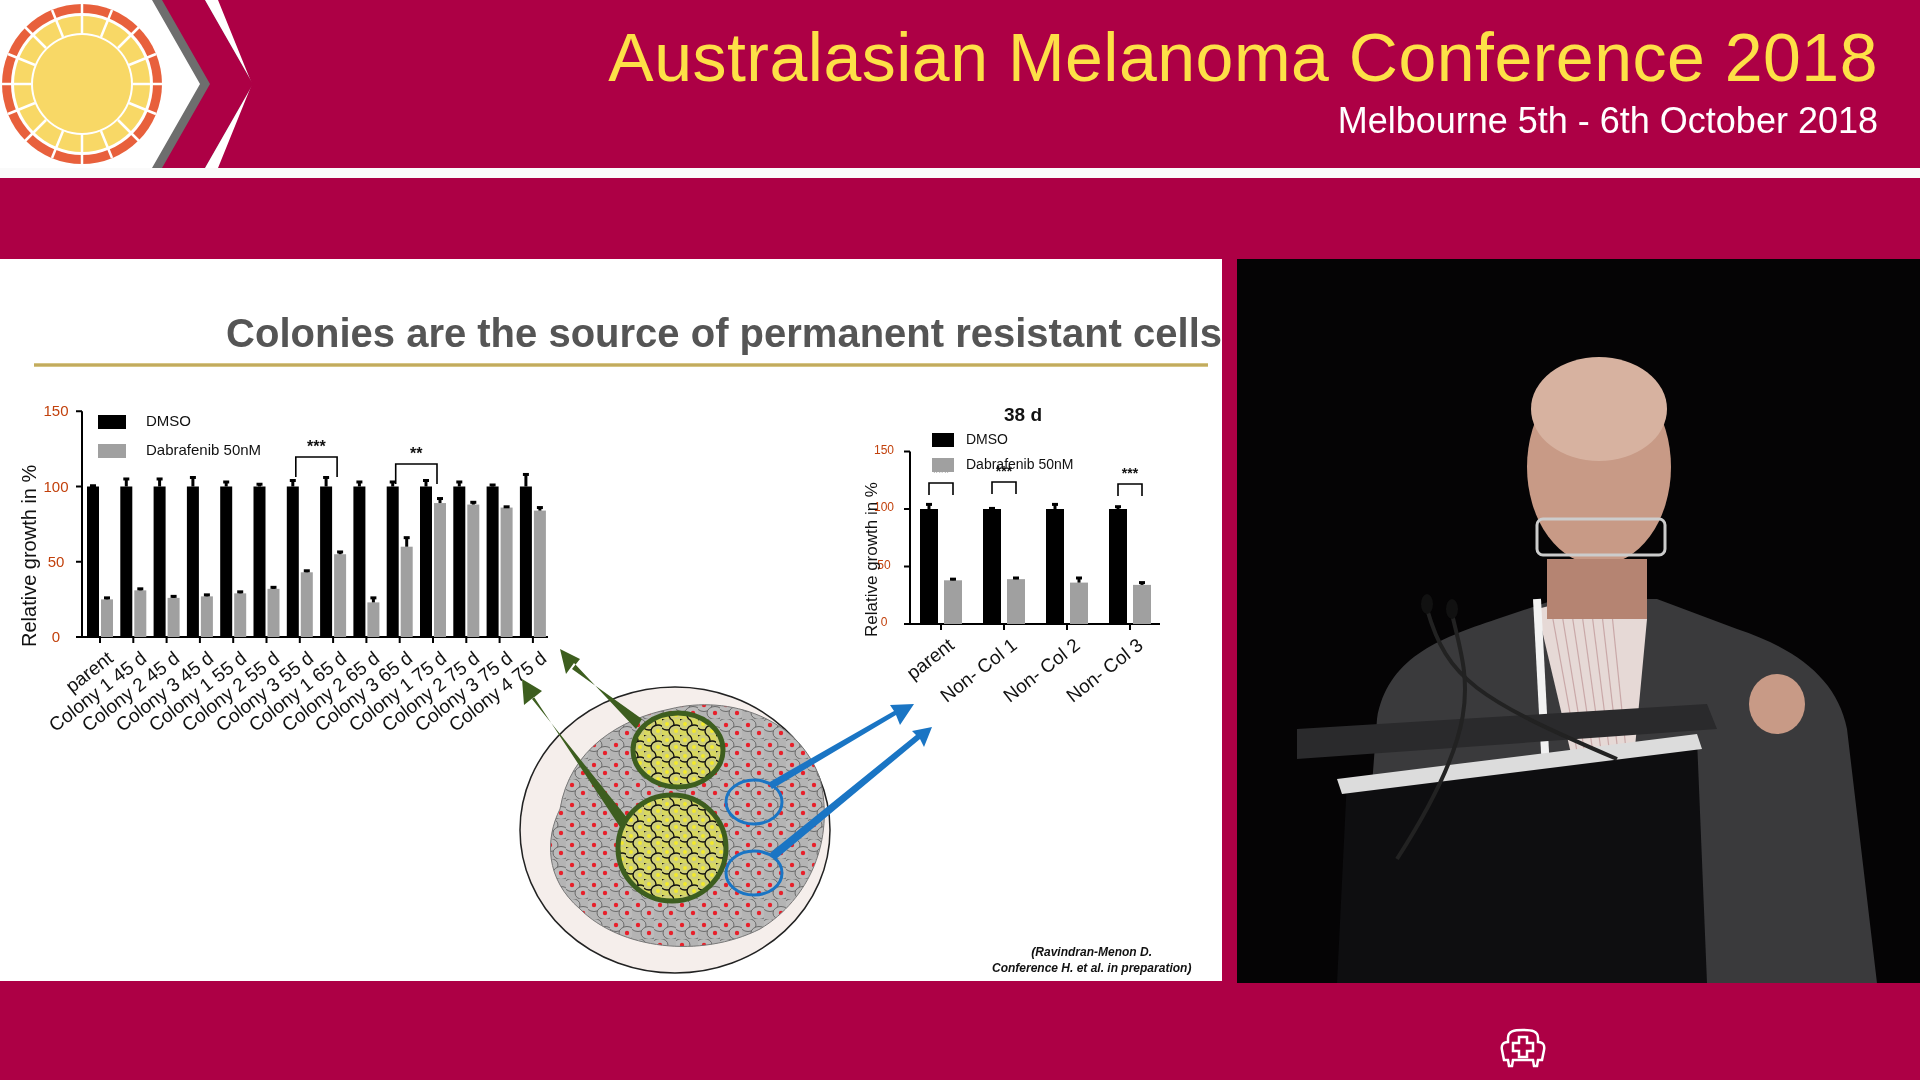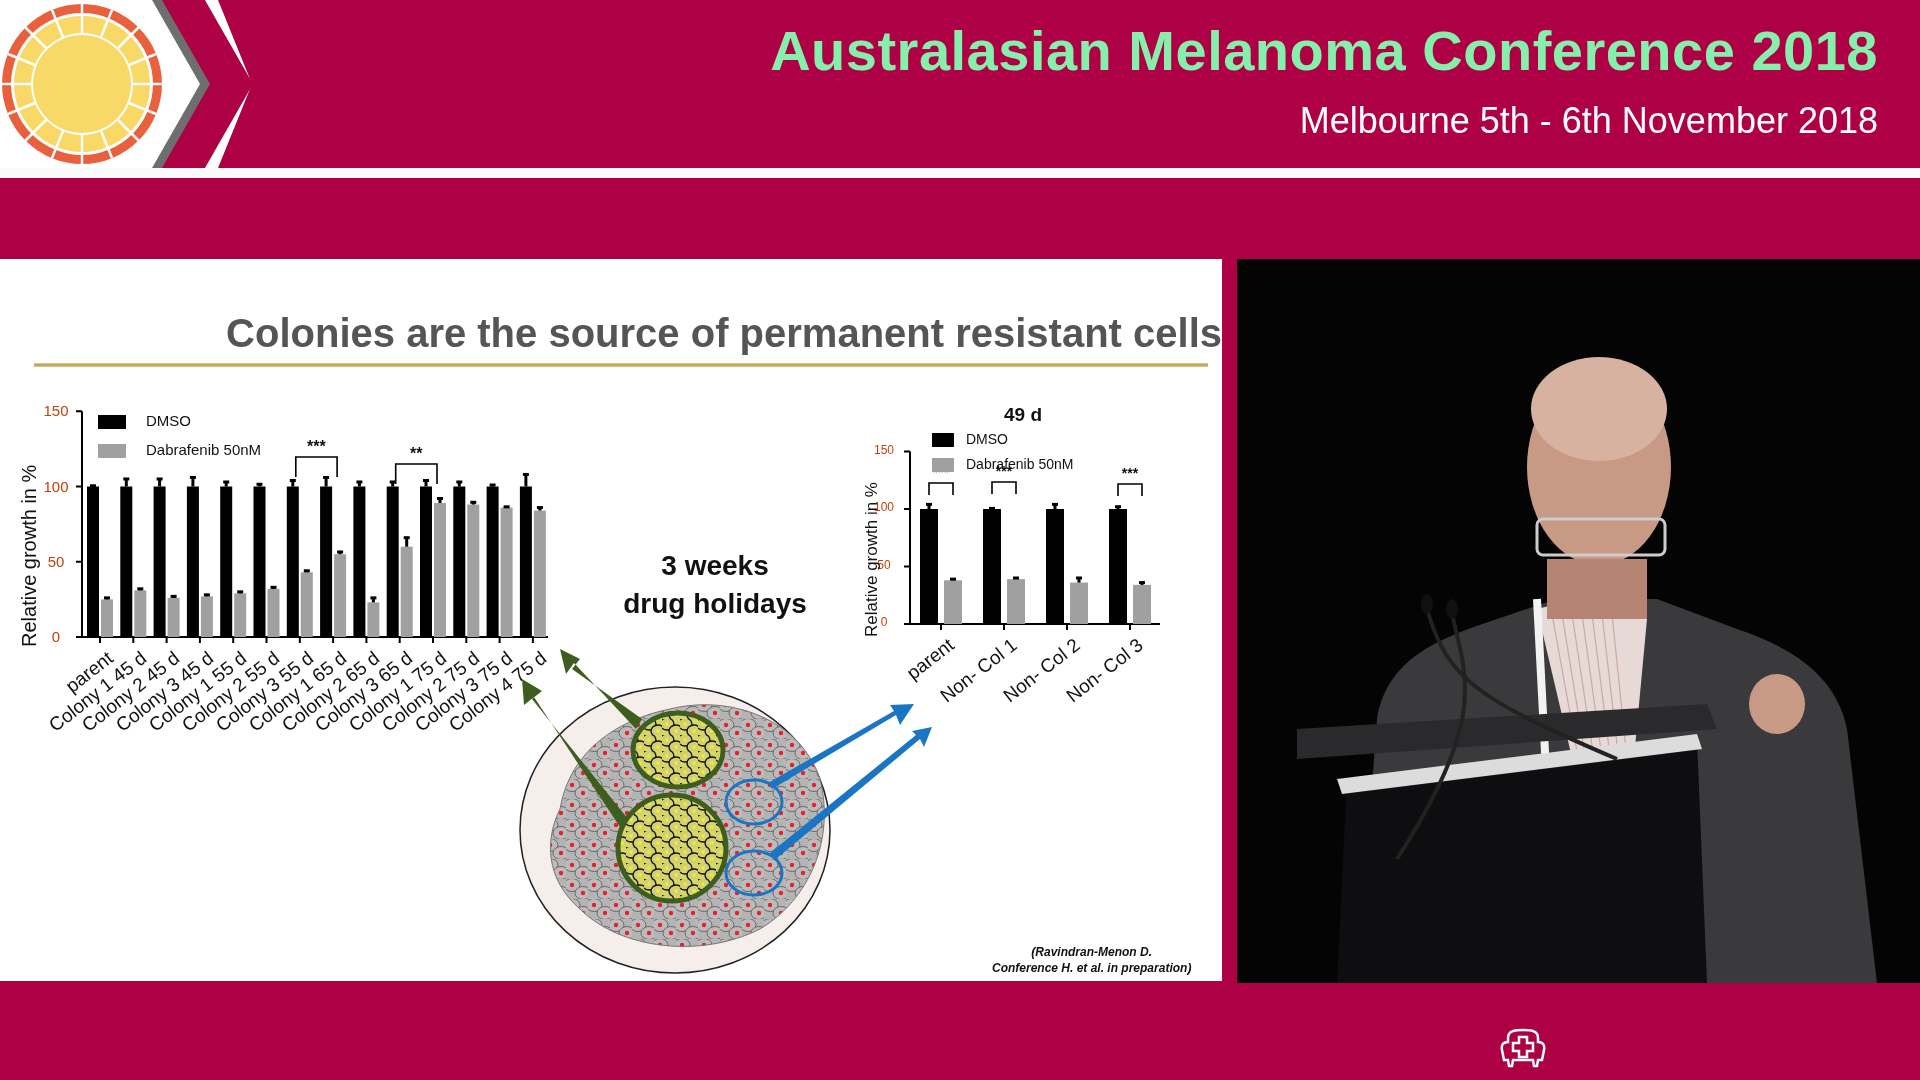--- a/index.html
+++ b/index.html
@@ -1,19 +1,19 @@
 <!DOCTYPE html>
 <html><head>
 <meta charset="utf-8">
 <style>
   html,body{margin:0;padding:0;}
   body{width:1920px;height:1080px;position:relative;overflow:hidden;background:#ad0045;font-family:"Liberation Sans",sans-serif;}
   .header{position:absolute;left:0;top:0;width:1920px;height:168px;background:#ad0045;}
   .logo-area{position:absolute;left:0;top:0;width:260px;height:168px;}
-  .conf-title{position:absolute;right:42px;top:18px;color:#86efac;font-weight:bold;font-size:56px;letter-spacing:0.5px;white-space:nowrap;}
+  .conf-title{position:absolute;right:42px;top:18px;color:#fde047;font-weight:normal;font-size:68px;letter-spacing:0.5px;white-space:nowrap;}
   .conf-sub{position:absolute;right:42px;top:100px;color:#fff;font-size:36px;white-space:nowrap;}
   .white-stripe{position:absolute;left:0;top:168px;width:1920px;height:10px;background:#fafafa;}
   .slide{position:absolute;left:0;top:259px;width:1222px;height:722px;background:#fff;overflow:hidden;}
   .slide-title{position:absolute;left:0;width:1222px;top:52px;text-align:right;color:#555;font-weight:bold;font-size:40px;}
   .title-rule{position:absolute;left:34px;top:104px;width:1174px;height:4px;background:linear-gradient(#e0d29a,#b89e4a,#e0d29a);}
   .chart{position:absolute;}
   .ylabel{position:absolute;font-size:20px;color:#111;white-space:nowrap;transform:rotate(-90deg);transform-origin:left top;}
   .tick-label{position:absolute;font-size:15px;color:#c2410c;text-align:center;}
   .xlab{position:absolute;font-size:19px;color:#111;white-space:nowrap;transform:rotate(-38deg);transform-origin:right top;text-align:right;}
   .legend-item{position:absolute;font-size:15px;color:#111;white-space:nowrap;}
@@ -57,21 +57,21 @@
             <line x1="-47" y1="-19" x2="-74" y2="-30"></line>
           <line x1="-19" y1="47" x2="-30" y2="74"></line>
             <line x1="19" y1="-47" x2="30" y2="-74"></line>
           <line x1="47" y1="-19" x2="74" y2="-30"></line>
             <line x1="-47" y1="19" x2="-74" y2="30"></line>
         </g>
       </g>
     </svg>
   </div>
   <div class="conf-title">Australasian Melanoma Conference 2018</div>
-  <div class="conf-sub">Melbourne 5th - 6th November 2018</div>
+  <div class="conf-sub">Melbourne 5th - 6th October 2018</div>
 </div>
 <div class="white-stripe"></div>
 
 <div class="slide">
   <div class="slide-title">Colonies are the source of permanent resistant cells</div>
   <div class="title-rule"></div>
 
   <div class="chart" id="chart0" style="left:0;top:0;width:600px;height:722px;">
       <svg width="600px" height="722px" style="position: absolute; left: 0px; top: 0px;">
         <line x1="82" y1="152.25000000000003" x2="82" y2="378" stroke="#000" stroke-width="2"></line>
@@ -253,27 +253,23 @@
       <div class="xlab" style="right: 277px; top: 375px; font-size: 19px;">parent</div>
       <div class="xlab" style="right: 214px; top: 375px; font-size: 19px;">Non- Col 1</div>
       <div class="xlab" style="right: 151px; top: 375px; font-size: 19px;">Non- Col 2</div>
       <div class="xlab" style="right: 88px; top: 375px; font-size: 19px;">Non- Col 3</div>
       <div class="sig" style="left: 921px; width: 40px; text-align: center; top: 205px; font-size: 14px;">***</div>
       <div class="sig" style="left: 984px; width: 40px; text-align: center; top: 204px; font-size: 14px;">***</div>
       <div class="sig" style="left: 1110px; width: 40px; text-align: center; top: 206px; font-size: 14px;">***</div>
       <div class="legend-item" style="left: 932px; top: 172px; font-size: 14px;"><span class="legend-swatch" style="background: rgb(0, 0, 0); width: 22px; margin-right: 12px;"></span><span>DMSO</span></div>
       <div class="legend-item" style="left: 932px; top: 197px; font-size: 14px;"><span class="legend-swatch" style="background: rgb(160, 160, 160); width: 22px; margin-right: 12px;"></span><span>Dabrafenib 50nM</span></div>
       <div class="ylabel" style="left: 862px; top: 378px; font-size: 17px;">Relative growth in %</div>
-      <div style="position: absolute; left: 1004px; top: 145px; font-weight: bold; font-size: 19px; color: rgb(17, 17, 17);">49 d</div>
+      <div style="position: absolute; left: 1004px; top: 145px; font-weight: bold; font-size: 19px; color: rgb(17, 17, 17);">38 d</div>
     </div>
 
-  <div class="drug-holiday">
-    <div>3 weeks</div>
-    <div>drug holidays</div>
-  </div>
 
   <svg class="diagram" style="position:absolute;left:500px;top:380px;" width="460" height="340" viewBox="0 0 460 340">
     <defs>
       <pattern id="cells" x="0" y="0" width="22" height="20" patternUnits="userSpaceOnUse">
         <rect width="22" height="20" fill="#b4b4b4"></rect>
         <ellipse cx="6" cy="6" rx="8" ry="6.5" fill="#bbbbbb" stroke="#555" stroke-width="0.8"></ellipse>
         <ellipse cx="17" cy="14" rx="8" ry="6.5" fill="#bbbbbb" stroke="#555" stroke-width="0.8"></ellipse>
         <circle cx="6" cy="6" r="2.2" fill="#e8202a"></circle>
         <circle cx="17" cy="14" r="2.2" fill="#e8202a"></circle>
       </pattern>

